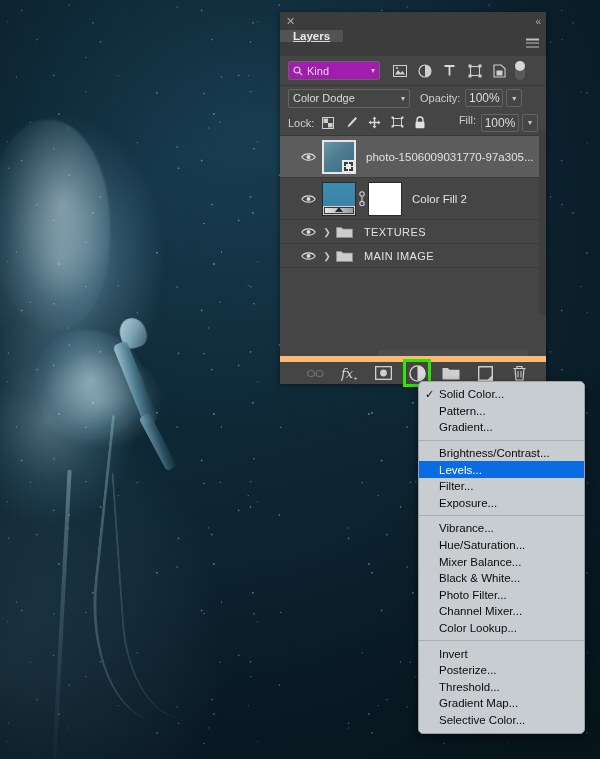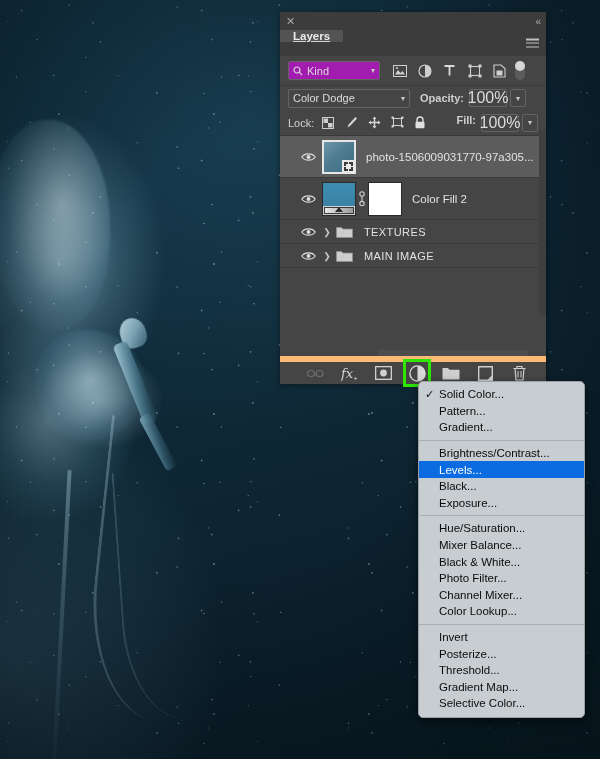--- a/index.html
+++ b/index.html
@@ -170,25 +170,25 @@
     height: 24px; display: flex; align-items: center;
     padding: 0 8px; background: #454545;
   }
   .mode-select {
     width: 122px; height: 19px; background: #454545;
     border: 1px solid #646464; border-radius: 2px;
     display: flex; align-items: center; padding: 0 4px;
     font-size: 11px; color: #dcdcdc;
   }
   .mode-select .lbl { flex: 1; }
-  .op-label { margin-left: 10px; font-size: 11px; color: #d0d0d0; font-weight: bold; }
+  .op-label { margin-left: 10px; font-size: 11px; color: #d0d0d0; }
   .num-field {
     margin-left: 5px; width: 38px; height: 18px;
     background: #454545; border: 1px solid #646464; border-radius: 2px;
-    font-size: 16px; color: #dcdcdc; display:flex; align-items:center; justify-content:center;
+    font-size: 12px; color: #dcdcdc; display:flex; align-items:center; justify-content:center;
   }
   .num-chev {
     margin-left: 3px; width: 16px; height: 18px;
     background: #454545; border: 1px solid #646464; border-radius: 2px;
     display:flex; align-items:center; justify-content:center; font-size:8px; color:#c8c8c8;
   }
   .lock-row { border-bottom: 1px solid #383838; height: 26px; }
   .lock-label { font-size: 11px; color: #d0d0d0; margin-right: 7px; }
   .lock-icons { display: flex; align-items: center; gap: 9px; }
   .lock-icon { width: 14px; height: 14px; display:flex; align-items:center; justify-content:center; color:#cfcfcf; }
@@ -564,33 +564,37 @@
       <div class="ctx-item">
           <span class="check"></span>
           <span class="txt">Brightness/Contrast...</span>
         </div>
       <div class="ctx-item sel">
           <span class="check"></span>
           <span class="txt">Levels...</span>
         </div>
       <div class="ctx-item">
           <span class="check"></span>
-          <span class="txt">Black...</span>
+          <span class="txt">Filter...</span>
         </div>
       <div class="ctx-item">
           <span class="check"></span>
           <span class="txt">Exposure...</span>
         </div>
     </div>
 
     <div class="ctx-sep"></div>
 
     <div>
       <div class="ctx-item">
           <span class="check"></span>
+          <span class="txt">Vibrance...</span>
+        </div>
+      <div class="ctx-item">
+          <span class="check"></span>
           <span class="txt">Hue/Saturation...</span>
         </div>
       <div class="ctx-item">
           <span class="check"></span>
           <span class="txt">Mixer Balance...</span>
         </div>
       <div class="ctx-item">
           <span class="check"></span>
           <span class="txt">Black &amp; White...</span>
         </div>

